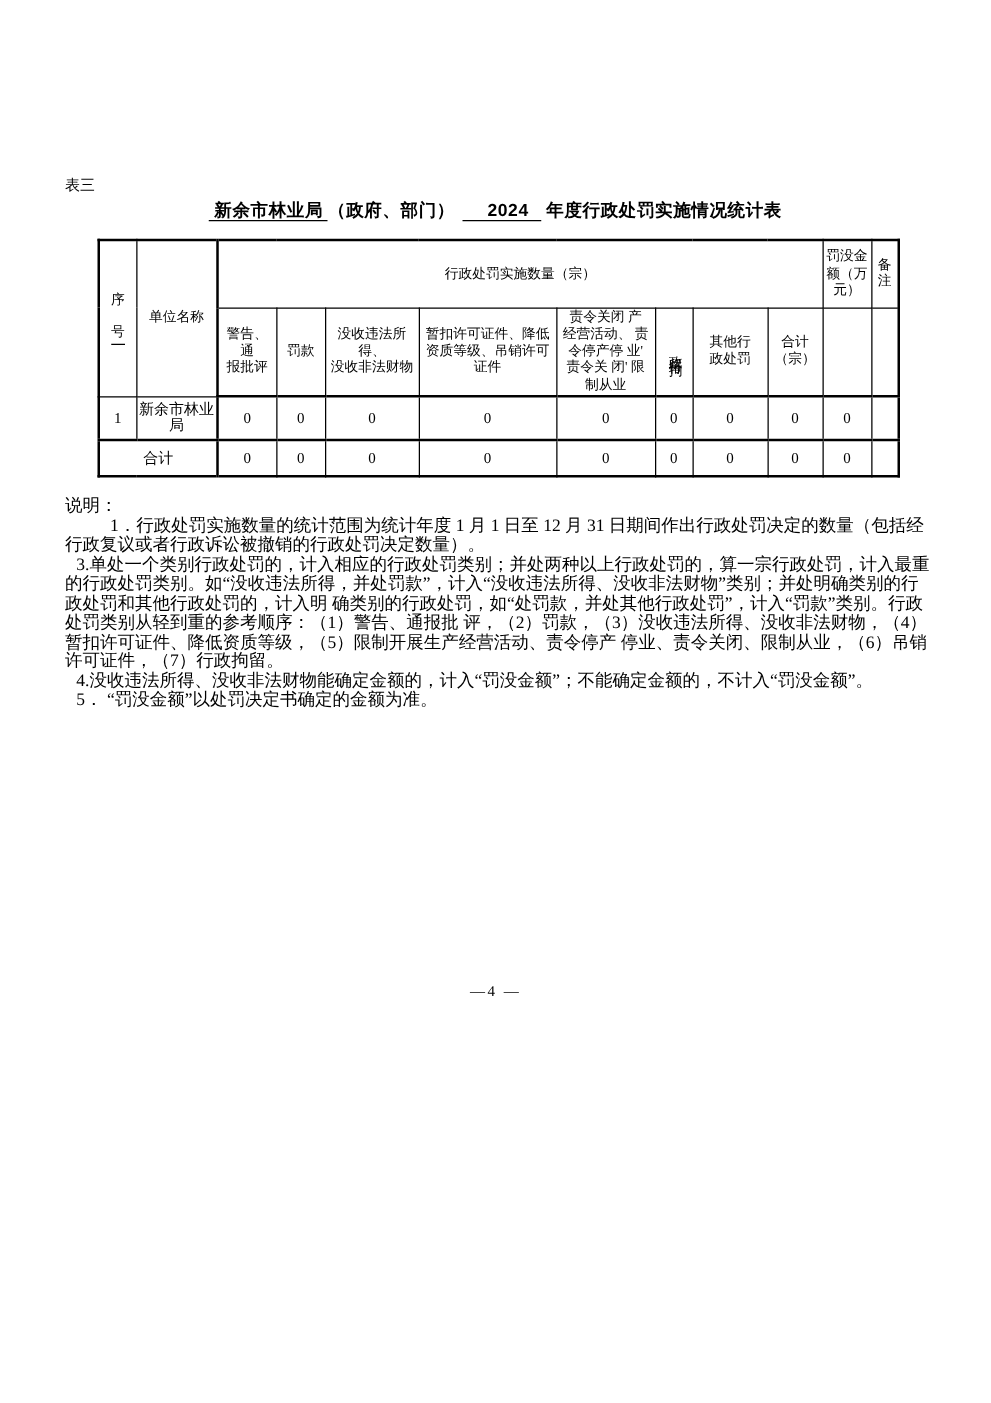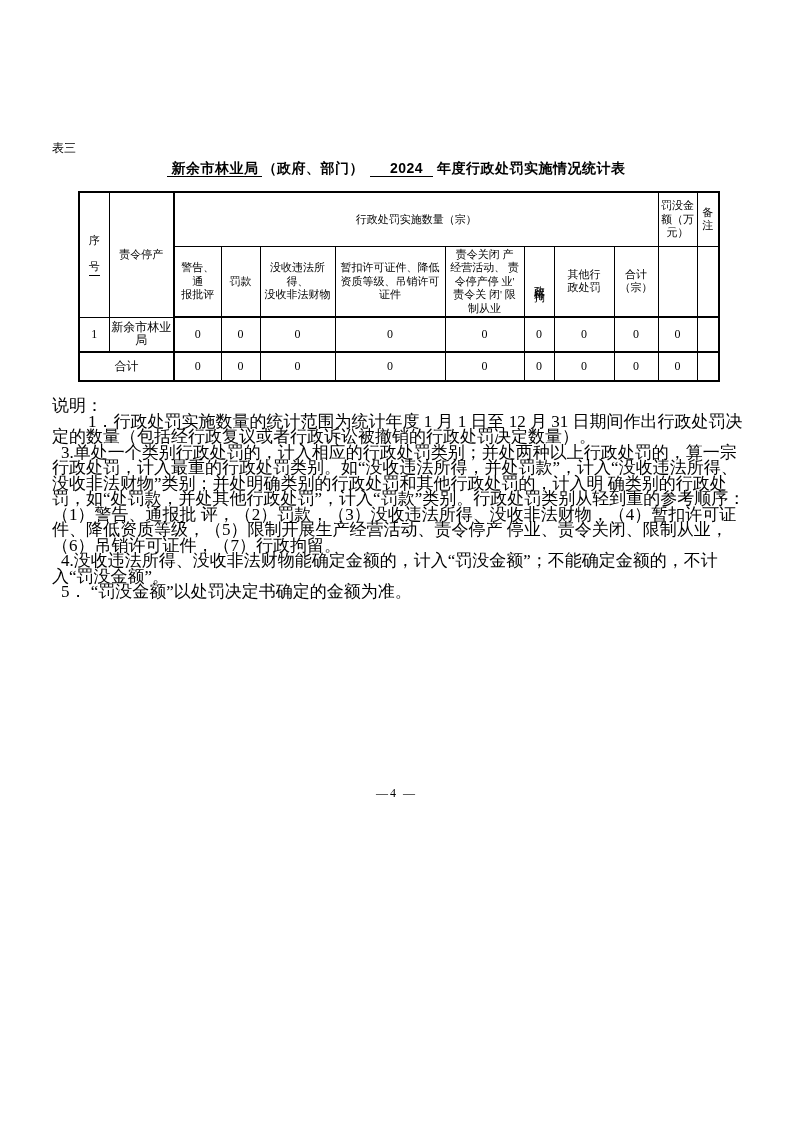--- a/index.html
+++ b/index.html
@@ -40,21 +40,21 @@
   .seq-stack .u2{border-bottom:1px solid #000;padding-bottom:1px;}
   
   .vcell span{
     writing-mode:vertical-rl;text-orientation:upright;
     display:inline-block;letter-spacing:2px;line-height:1;
   }
   td.unit-cell{font-size:10px;}
   tr.dr td,tr.trw td{font-size:12px;}
   td.total-label{font-size:11px;}
   
-  .notes{position:absolute;left:52px;top:398px;width:694px;font-size:17px;line-height:15.5px;}
+  .notes{position:absolute;left:52px;top:398px;width:694px;font-size:14px;line-height:15.5px;}
   .notes p{margin:0;}
   .note-first{text-indent:36px;}
   .note-rest{text-indent:9px;}
   
   .page-number{position:absolute;top:786px;left:0;width:100%;text-align:center;font-size:12px;letter-spacing:2px;}
 </style>
 </head>
 <body>
 
 <div class="page">
@@ -79,21 +79,21 @@
         <col style="width:22px">
     </colgroup>
     <tbody>
         <tr class="hr1">
       <th rowspan="2">
         <span class="seq-stack">
               <span>序</span>
               <span class="u2">号</span>
             </span>
       </th>
-      <th rowspan="2">责令停产</th>
+      <th rowspan="2">单位名称</th>
       <th colspan="8" class="thickL">行政处罚实施数量（宗）</th>
       <th class="pre">罚没金
 额（万
 元）</th>
       <th>备注</th>
     </tr>
     <tr class="hr2">
       <th class="pre thickL">警告、通
 报批评</th>
       <th class="pre">罚款</th>

